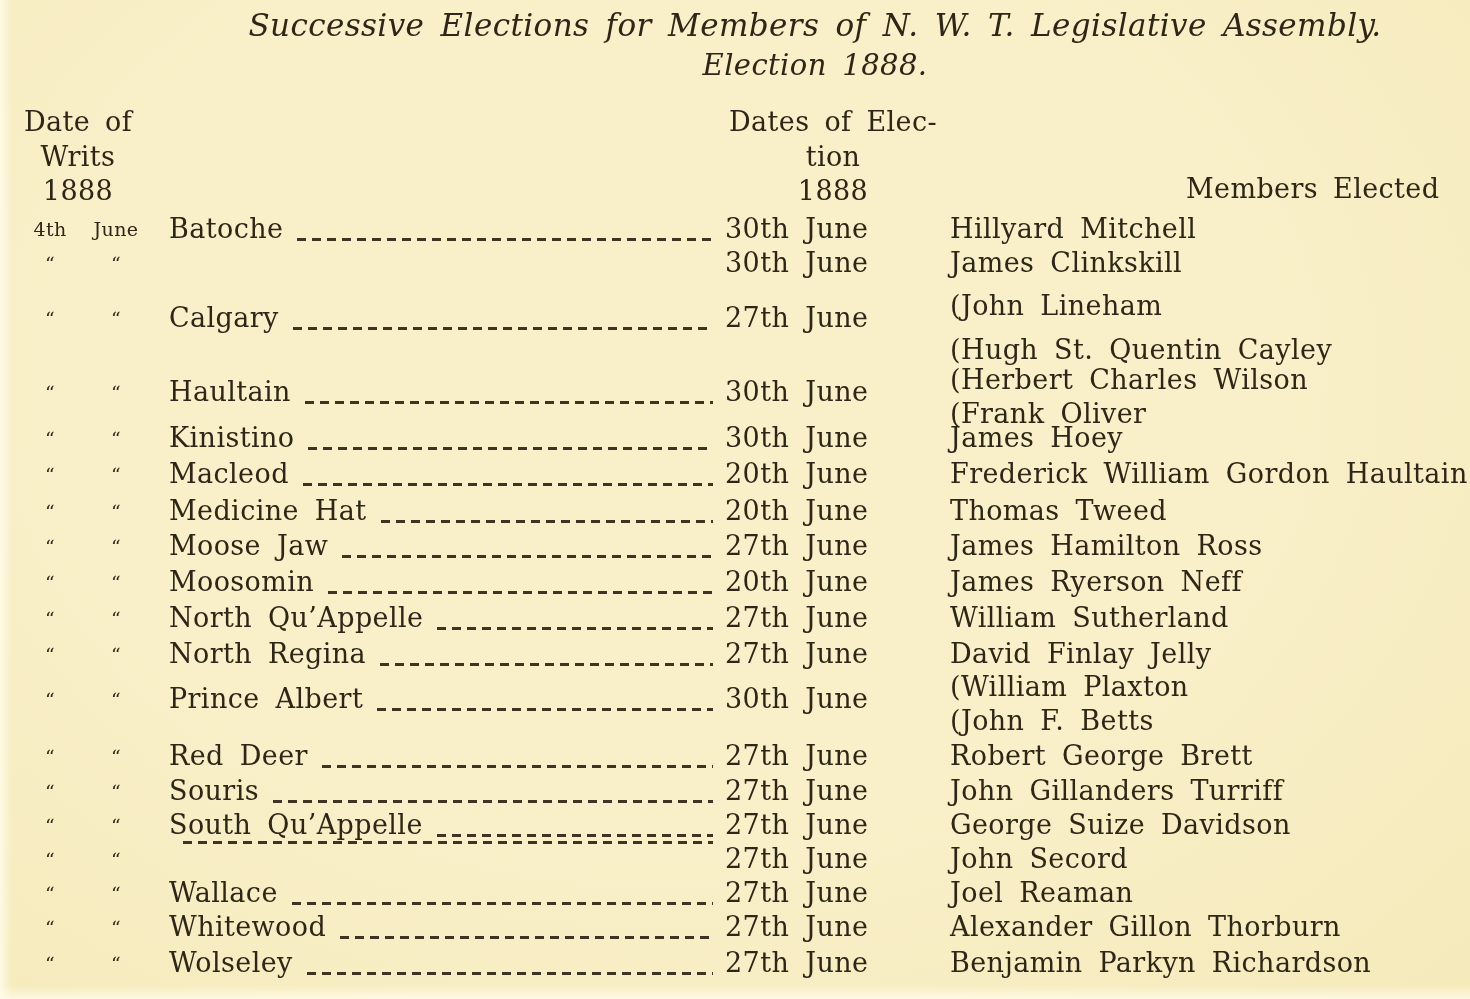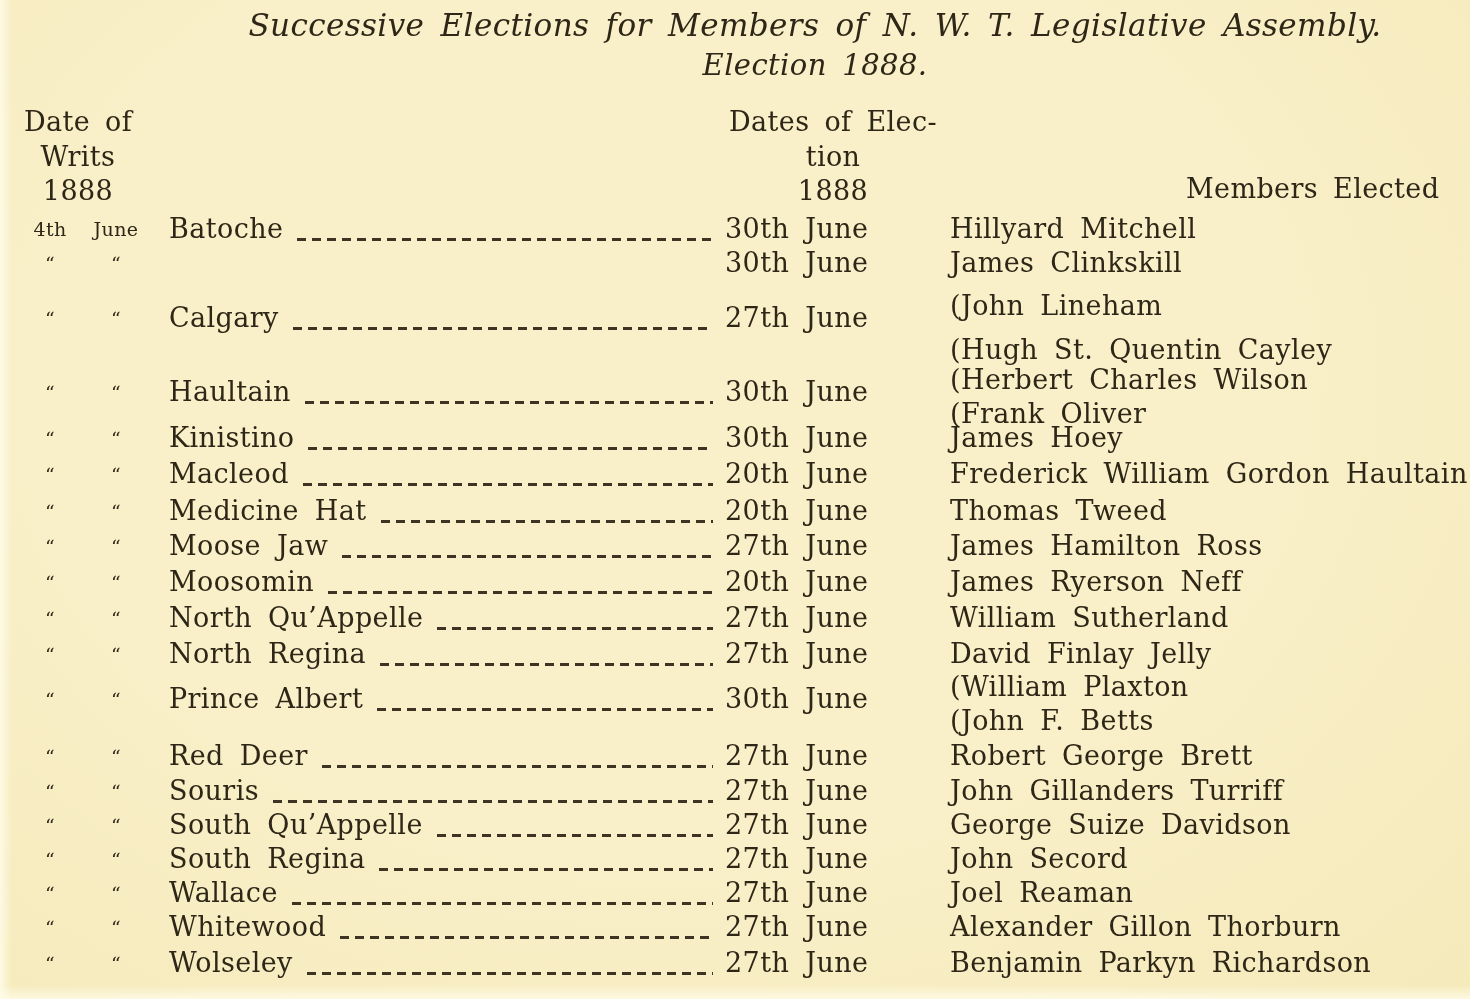--- a/index.html
+++ b/index.html
@@ -283,21 +283,20 @@
     <div class="cell c-date">27th June</div>
     <div class="cell c-member">
       <span class="ml m0">George Suize Davidson</span>
 
     </div>
   </div>
       <div class="row" style="top: 841px;">
     <div class="cell c-day ditto">“</div>
     <div class="cell c-month ditto">“</div>
     <div class="cell c-district">
-      <span class="district-name">South Regina</span>
       <span class="leader"></span>
     </div>
     <div class="cell c-date">27th June</div>
     <div class="cell c-member">
       <span class="ml m0">John Secord</span>
 
     </div>
   </div>
       <div class="row" style="top: 875px;">
     <div class="cell c-day ditto">“</div>

